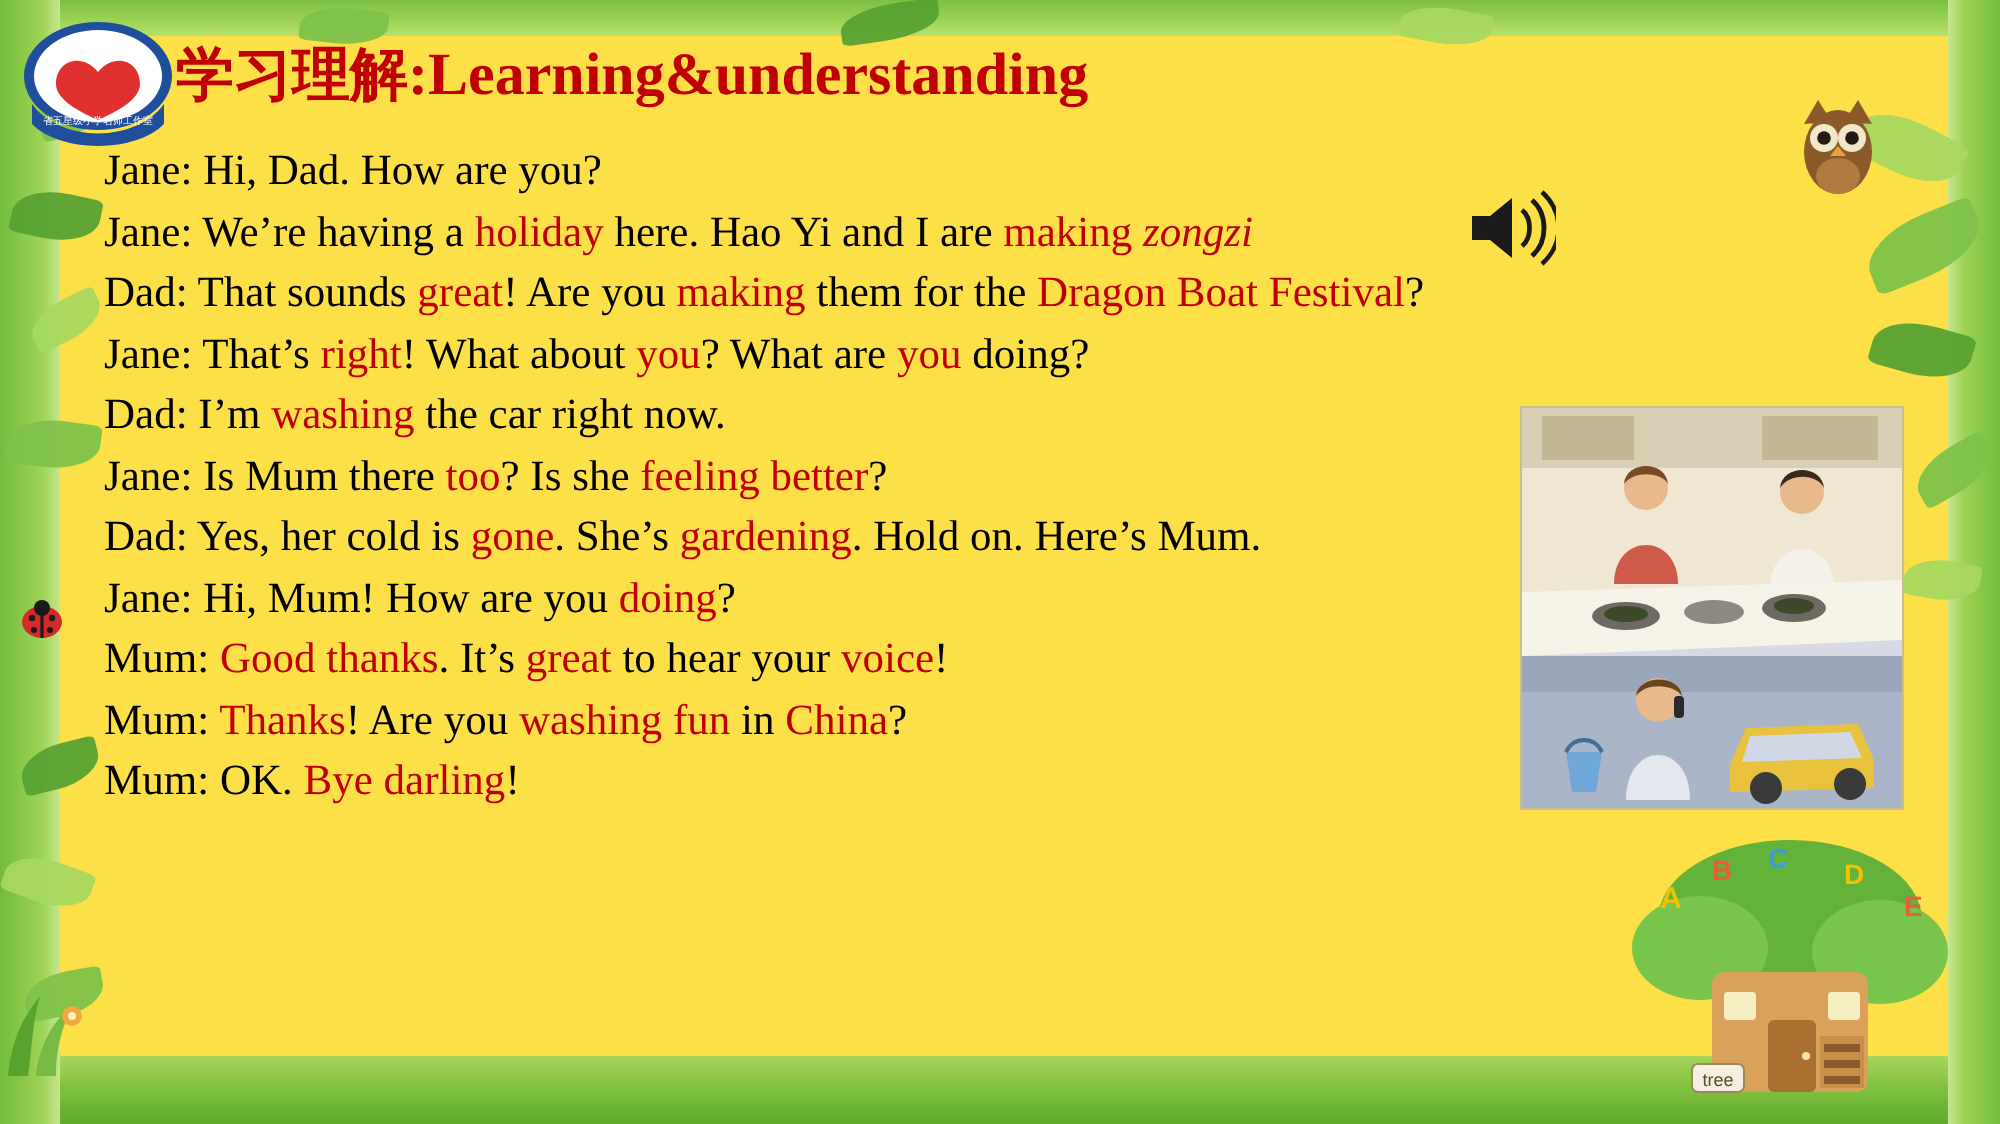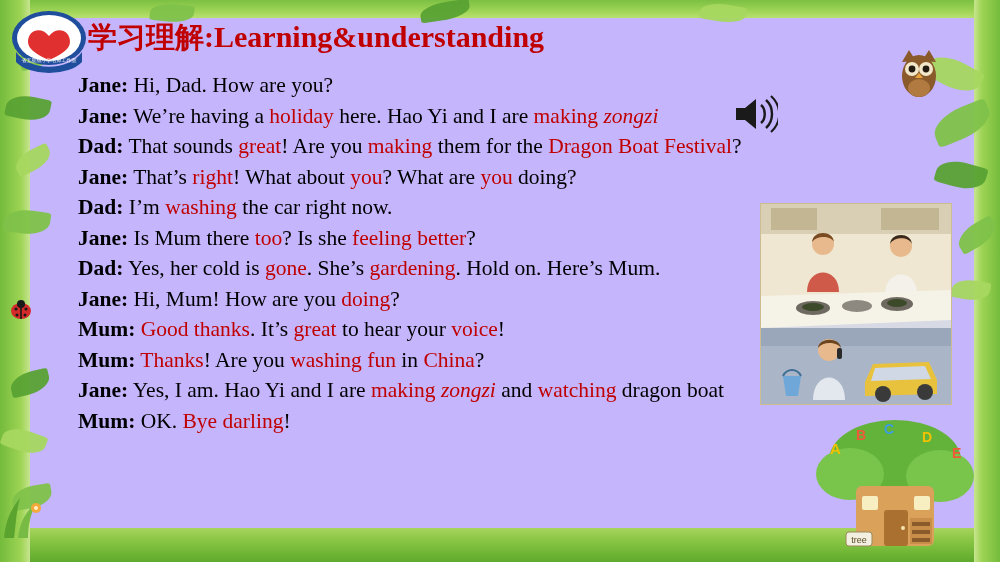--- a/index.html
+++ b/index.html
@@ -10,21 +10,21 @@
     width: 1000px;
     height: 562px;
     overflow: hidden;
     font-family: "Liberation Serif", serif;
     background: #fdf9da;
   }
   .slide {
     position: relative;
     width: 1000px;
     height: 562px;
-    background: #c4b5fd;
+    background: #fde047;
     overflow: hidden;
   }
 
   
   .border-top {
     position: absolute;
     top: 0; left: 0;
     width: 1000px; height: 18px;
     background: linear-gradient(to bottom, #7cc043 0%, #9ed455 60%, #b9e070 100%);
   }
@@ -85,21 +85,21 @@
     top: 70px;
     width: 900px;
     z-index: 15;
   }
   .line {
     font-size: 21.5px;
     line-height: 30.5px;
     color: #000000;
     white-space: nowrap;
   }
-  .speaker { font-weight: bold; margin-left: 26px; }
+  .speaker { font-weight: normal; }
   .hl { color: #c00000; }
   .it { font-style: italic; }
   .indent { display: inline-block; width: 48px; }
 
   
   .picture {
     position: absolute;
     right: 48px;
     top: 203px;
     width: 190px;
@@ -280,17 +280,16 @@
       <div class="line"><span class="speaker">Jane:</span><span class=""> Hi, Dad. How are you?</span></div>
       <div class="line"><span class="speaker">Jane:</span><span class=""> We’re having a </span><span class="hl">holiday</span><span class=""> here. Hao Yi and I are </span><span class="hl">making </span><span class="hl it">zongzi</span></div>
       <div class="line"><span class="speaker">Dad:</span><span class=""> That sounds </span><span class="hl">great</span><span class="">! Are you </span><span class="hl">making</span><span class=""> them for the </span><span class="hl">Dragon Boat Festival</span><span class="">?</span></div>
       <div class="line"><span class="speaker">Jane:</span><span class=""> That’s </span><span class="hl">right</span><span class="">! What about </span><span class="hl">you</span><span class="">? What are </span><span class="hl">you</span><span class=""> doing?</span></div>
       <div class="line"><span class="speaker">Dad:</span><span class=""> I’m </span><span class="hl">washing</span><span class=""> the car right now.</span></div>
       <div class="line"><span class="speaker">Jane:</span><span class=""> Is Mum there </span><span class="hl">too</span><span class="">? Is she </span><span class="hl">feeling better</span><span class="">?</span></div>
       <div class="line"><span class="speaker">Dad:</span><span class=""> Yes, her cold is </span><span class="hl">gone</span><span class="">. She’s </span><span class="hl">gardening</span><span class="">. Hold on. Here’s Mum.</span></div>
       <div class="line"><span class="speaker">Jane:</span><span class=""> Hi, Mum! How are you </span><span class="hl">doing</span><span class="">?</span></div>
       <div class="line"><span class="speaker">Mum:</span><span class=""> </span><span class="hl">Good  thanks</span><span class="">. It’s </span><span class="hl">great</span><span class=""> to hear your </span><span class="hl">voice</span><span class="">!</span></div>
       <div class="line"><span class="speaker">Mum:</span><span class=""> </span><span class="hl">Thanks</span><span class="">! Are you </span><span class="hl">washing fun</span><span class=""> in </span><span class="hl">China</span><span class="">?</span></div>
-      <div class="line"><span class="speaker">Jane:</span><span class=""> Yes, I am. Hao Yi and I are </span><span class="hl">making </span><span class="hl it">zongzi</span><span class=""> and </span><span class="hl">watching</span><span class=""> dragon boat</span></div>
       <div class="line"><span class="speaker">Mum:</span><span class=""> OK. </span><span class="hl">Bye  darling</span><span class="">!</span></div>
     </div>
 
 </div>
 
 </body></html>

